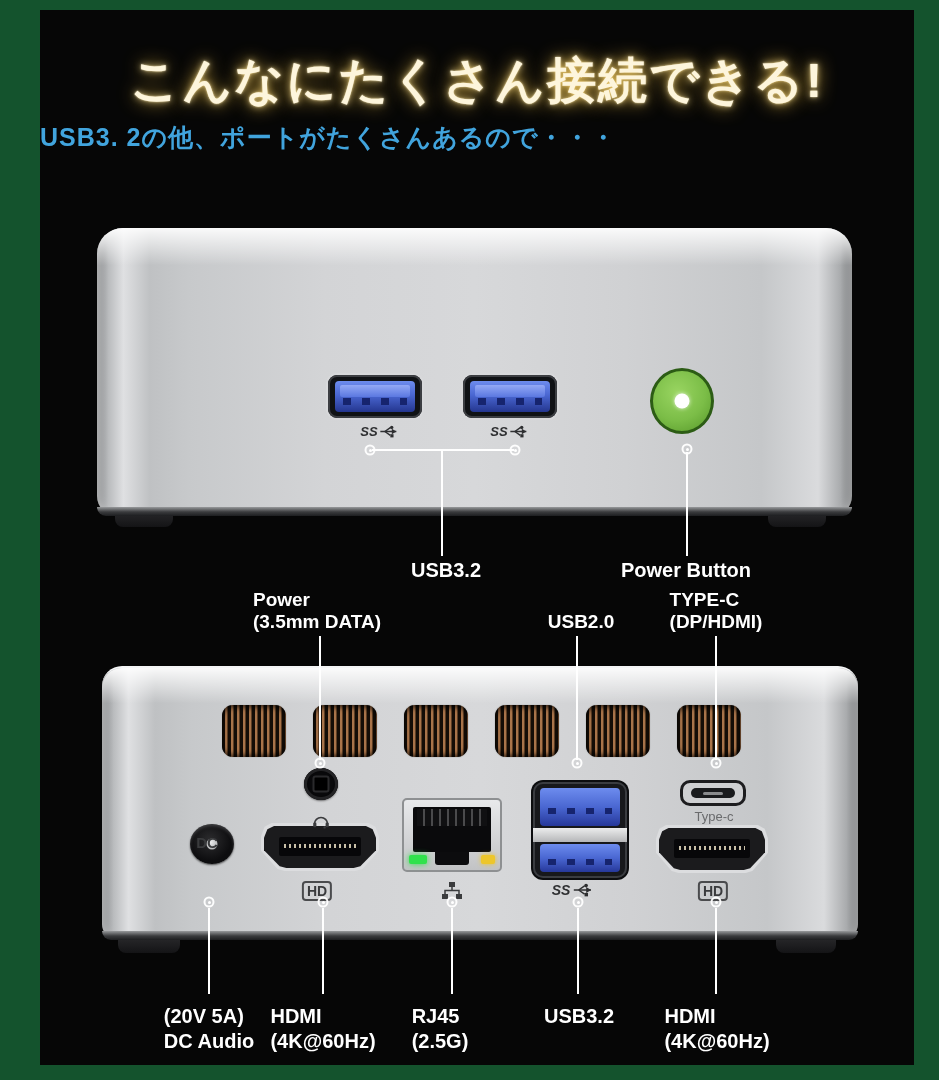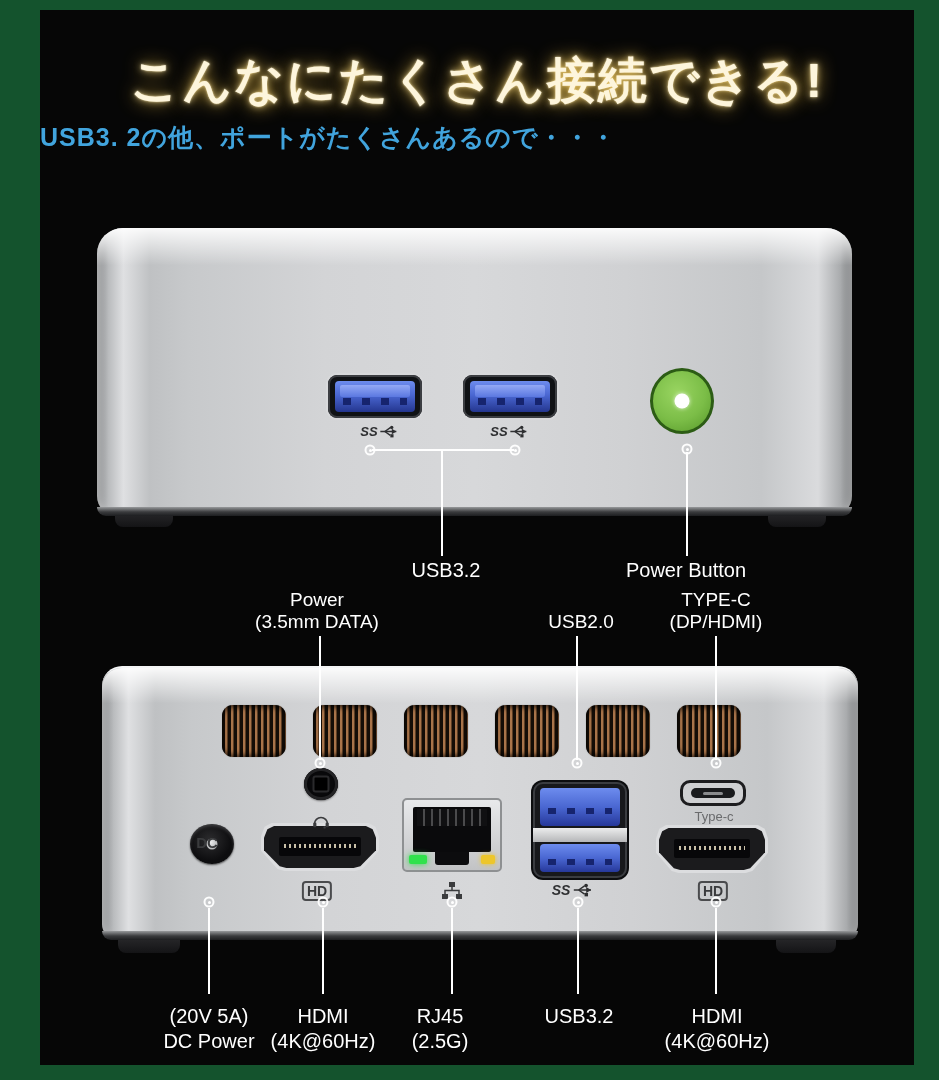--- a/index.html
+++ b/index.html
@@ -27,22 +27,22 @@
   .box.back  { left:62px; top:656px; width:756px; height:274px; border-radius:20px 20px 16px 16px; border-top:2px solid #f4f5f6; }
   .foot { position:absolute; background:linear-gradient(180deg,#2a2a2c,#141416); border-radius:4px 4px 8px 8px; z-index:0; }
 
   
   .ring { position:absolute; width:11px; height:11px; border:2px solid rgba(255,255,255,.95);
     border-radius:50%; transform:translate(-50%,-50%); z-index:6; }
   .ring::after { content:""; position:absolute; left:50%; top:50%; width:3px; height:3px;
     background:#fff; border-radius:50%; transform:translate(-50%,-50%); }
   .vline { position:absolute; width:2px; background:#fff; transform:translateX(-50%); z-index:5; }
   .hline { position:absolute; height:2px; background:#fff; z-index:5; }
-  .lbl { position:absolute; transform:translateX(-50%); color:#fff; font-weight:normal;
-    text-align:center; white-space:nowrap; z-index:7; }
+  .lbl { position:absolute; transform:translateX(-50%); color:#fff; font-weight:bold;
+    white-space:nowrap; z-index:7; }
   .lbl.big { font-size:20px; line-height:25px; }
   .lbl.mid { font-size:19px; line-height:22px; }
 
   
   .vent { position:absolute; width:64px; height:52px; border-radius:11px; z-index:2;
     background:repeating-linear-gradient(90deg,#140d07 0 3px,#a9744a 3px 5px,#5d3e24 5px 6px);
     box-shadow: inset 0 3px 5px rgba(0,0,0,.65), inset 0 -3px 4px rgba(0,0,0,.55), 0 0 0 1px rgba(190,192,194,.5); }
 
   
   .usbA { position:absolute; width:94px; height:43px; background:#101215; border-radius:9px;
@@ -276,21 +276,21 @@
       <div class="ring" style="left:538px;top:892px;"></div>
       <div class="ring" style="left:676px;top:892px;"></div>
       <div class="vline" style="left:169px;top:898px;height:86px;"></div>
       <div class="vline" style="left:283px;top:898px;height:86px;"></div>
       <div class="vline" style="left:412px;top:898px;height:86px;"></div>
       <div class="vline" style="left:538px;top:898px;height:86px;"></div>
       <div class="vline" style="left:676px;top:898px;height:86px;"></div>
 
       <div class="lbl big" style="left:169px;top:994px;">
         <div>(20V 5A)</div>
-        <div>DC Power</div>
+        <div>DC Audio</div>
       </div>
       <div class="lbl big" style="left:283px;top:994px;">
         <div>HDMI</div>
         <div>(4K@60Hz)</div>
       </div>
       <div class="lbl big" style="left:400px;top:994px;">
         <div>RJ45</div>
         <div>(2.5G)</div>
       </div>
       <div class="lbl big" style="left:539px;top:994px;">

